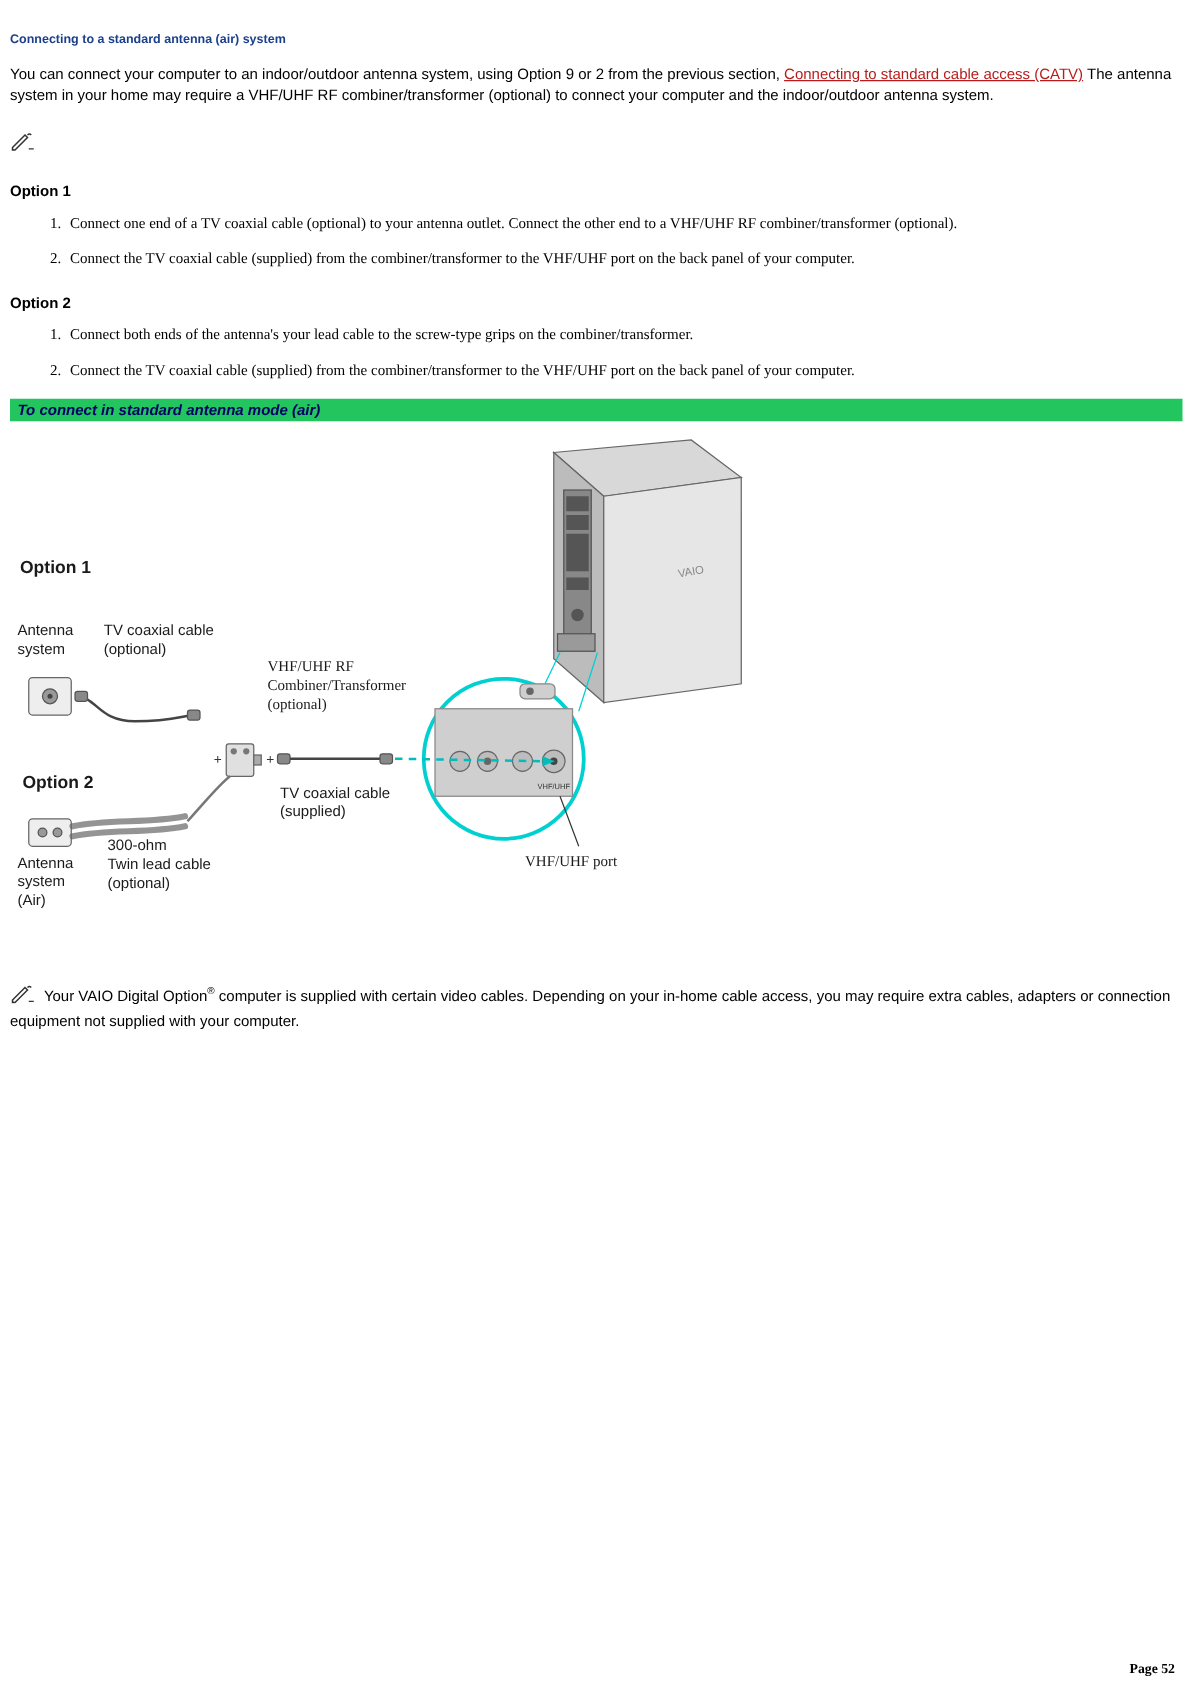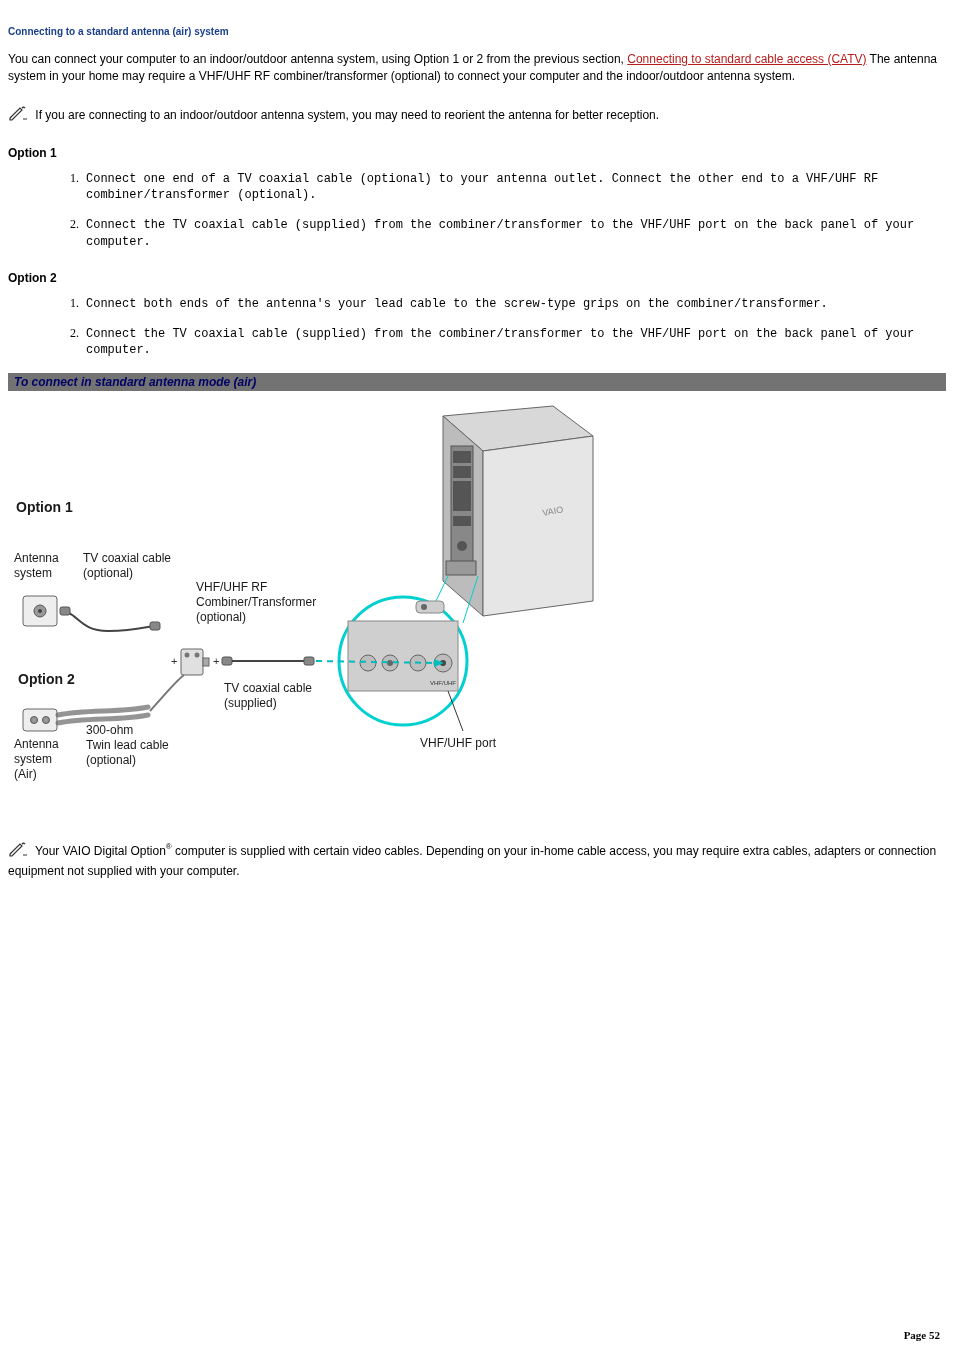--- a/index.html
+++ b/index.html
@@ -37,32 +37,31 @@
   .sub-head {
     font-weight: bold;
     font-size: 12px;
     margin: 20px 0 10px 0;
   }
   ol {
     margin: 0 0 14px 0;
     padding-left: 44px;
   }
   ol li {
-    font-family: Liberation Mono, monospace;
+    font-family: Liberation Serif, serif;
     margin-bottom: 12px;
     line-height: 1.4;
     padding-left: 4px;
-    margin-left: 30px;
   }
   ol li::marker {
     font-family: "Times New Roman", serif;
     font-size: 12px;
   }
   .callout-bar {
-    background: #737373;
+    background: #22c55e;
     font-style: italic;
     font-weight: bold;
     color: #000066;
     font-size: 12px;
     padding: 2px 6px;
     margin-top: 6px;
   }
   .diagram {
     width: 610px;
     height: 410px;
@@ -89,32 +88,32 @@
     font-weight: bold;
     padding-left: 21px;
   }
 </style>
 </head>
 <body>
 
 <h3 class="title">Connecting to a standard antenna (air) system</h3>
 
 <p>
-  <span>You can connect your computer to an indoor/outdoor antenna system, using Option 1 or 2 from the previous section, </span><a href="#" class="link">Connecting to standard cable access (CATV)</a><span> The antenna system in your home may require a VHF/UHF RF combiner/transformer (optional) to connect your computer and the indoor/outdoor antenna system.</span>
+  <span>You can connect your computer to an indoor/outdoor antenna system, using Option 9 or 2 from the previous section, </span><a href="#" class="link">Connecting to standard cable access (CATV)</a><span> The antenna system in your home may require a VHF/UHF RF combiner/transformer (optional) to connect your computer and the indoor/outdoor antenna system.</span>
 </p>
 
 <div class="note-block">
   <span class="note-icon">
     <svg width="22" height="16" viewBox="0 0 22 16">
       <path d="M2 13 L12 3 L14 5 L4 15 L2 15 Z" fill="none" stroke="#333" stroke-width="1.2"></path>
       <path d="M3 14 L2 15 L3 15 Z" fill="#333"></path>
       <path d="M14 3 C15 2 16 2 17 3" fill="none" stroke="#333" stroke-width="1.2"></path>
       <path d="M15 14 L19 14" stroke="#333" stroke-width="1"></path>
     </svg>
-  </span><span> If you are connecting to an indoor/outdoor antenna system, you may need to reorient the antenna for better reception.</span>
+  </span>
 </div>
 
 <div class="sub-head">Option 1</div>
 <ol>
   <li>Connect one end of a TV coaxial cable (optional) to your antenna outlet. Connect the other end to a VHF/UHF RF combiner/transformer (optional).</li>
   <li>Connect the TV coaxial cable (supplied) from the combiner/transformer to the VHF/UHF port on the back panel of your computer.</li>
 </ol>
 
 <div class="sub-head">Option 2</div>
 <ol>
@@ -207,33 +206,33 @@
     <path d="M142 320 C160 300 168 290 176 284" fill="none" stroke="#777" stroke-width="2"></path>
 
     <line x1="440" y1="300" x2="455" y2="340" stroke="#333" stroke-width="1"></line>
   </svg>
 
   <div class="diag-text diag-bold" style="left:8px; top:108px;">Option 1</div>
   <div class="diag-text" style="left:6px; top:160px; white-space:pre;">Antenna
 system</div>
   <div class="diag-text" style="left:75px; top:160px; white-space:pre;">TV coaxial cable
 (optional)</div>
-  <div class="diag-text" style="left:188px; top:189px; white-space:pre;">VHF/UHF RF
+  <div class="diag-text" style="left:206px; top:189px; white-space:pre;font-family:Liberation Serif, serif;">VHF/UHF RF
 Combiner/Transformer
 (optional)</div>
   <div class="diag-text diag-bold" style="left:10px; top:280px;">Option 2</div>
   <div class="diag-text" style="left:216px; top:290px; white-space:pre;">TV coaxial cable
 (supplied)</div>
   <div class="diag-text" style="left:6px; top:346px; white-space:pre;">Antenna
 system
 (Air)</div>
   <div class="diag-text" style="left:78px; top:332px; white-space:pre;">300-ohm
 Twin lead cable
 (optional)</div>
-  <div class="diag-text" style="left:412px; top:345px;">VHF/UHF port</div>
+  <div class="diag-text" style="left:412px; top:345px;font-family:Liberation Serif, serif;">VHF/UHF port</div>
 </div>
 
 <div class="note-block">
   <span class="note-icon">
     <svg width="22" height="16" viewBox="0 0 22 16">
       <path d="M2 13 L12 3 L14 5 L4 15 L2 15 Z" fill="none" stroke="#333" stroke-width="1.2"></path>
       <path d="M3 14 L2 15 L3 15 Z" fill="#333"></path>
       <path d="M14 3 C15 2 16 2 17 3" fill="none" stroke="#333" stroke-width="1.2"></path>
       <path d="M15 14 L19 14" stroke="#333" stroke-width="1"></path>
     </svg>

